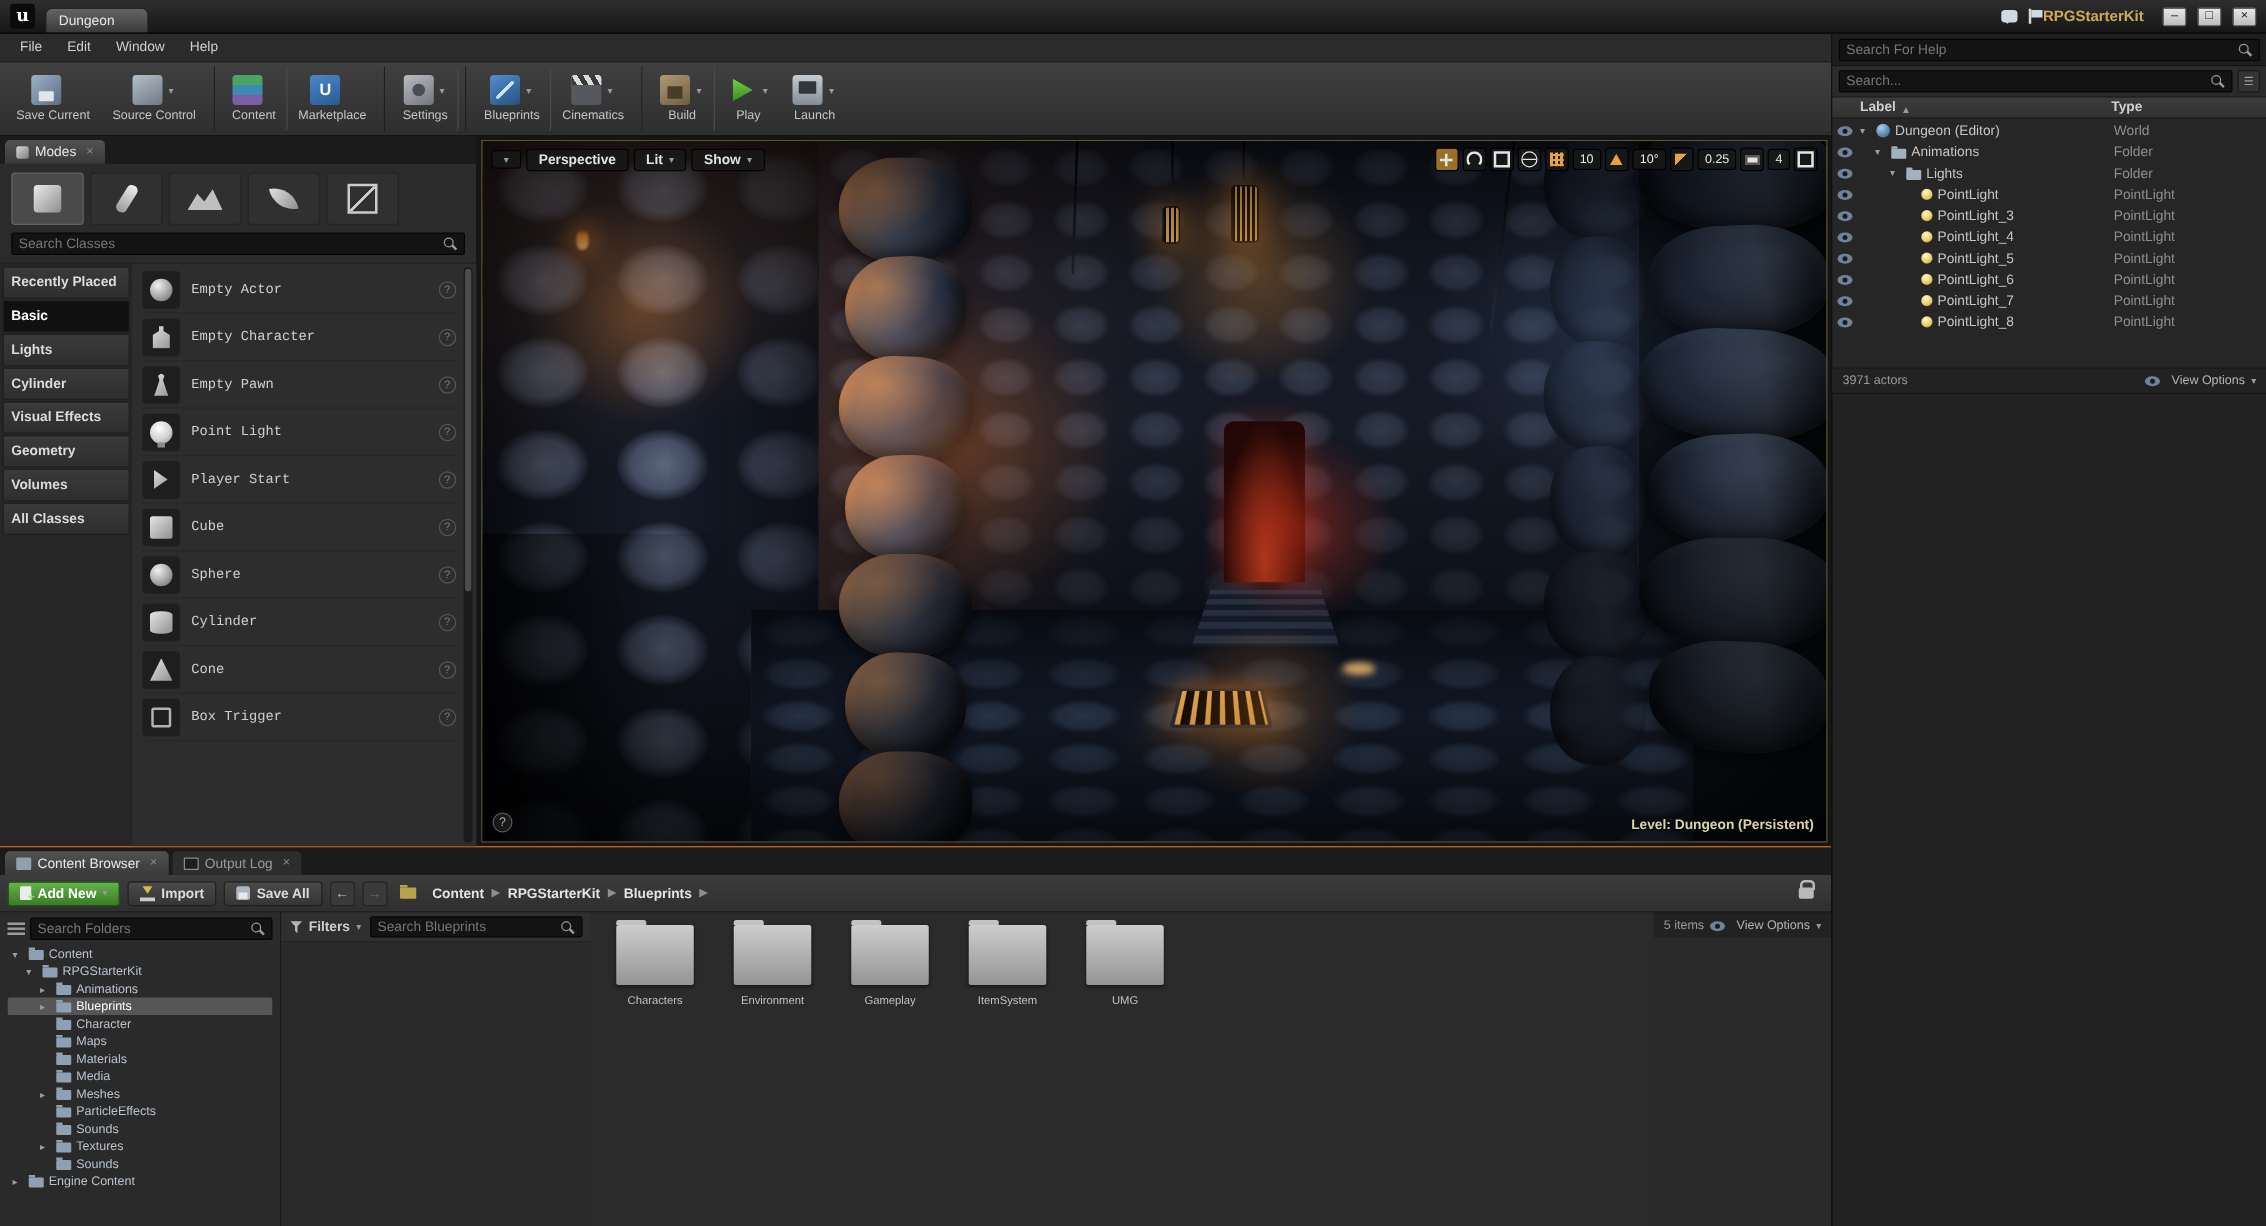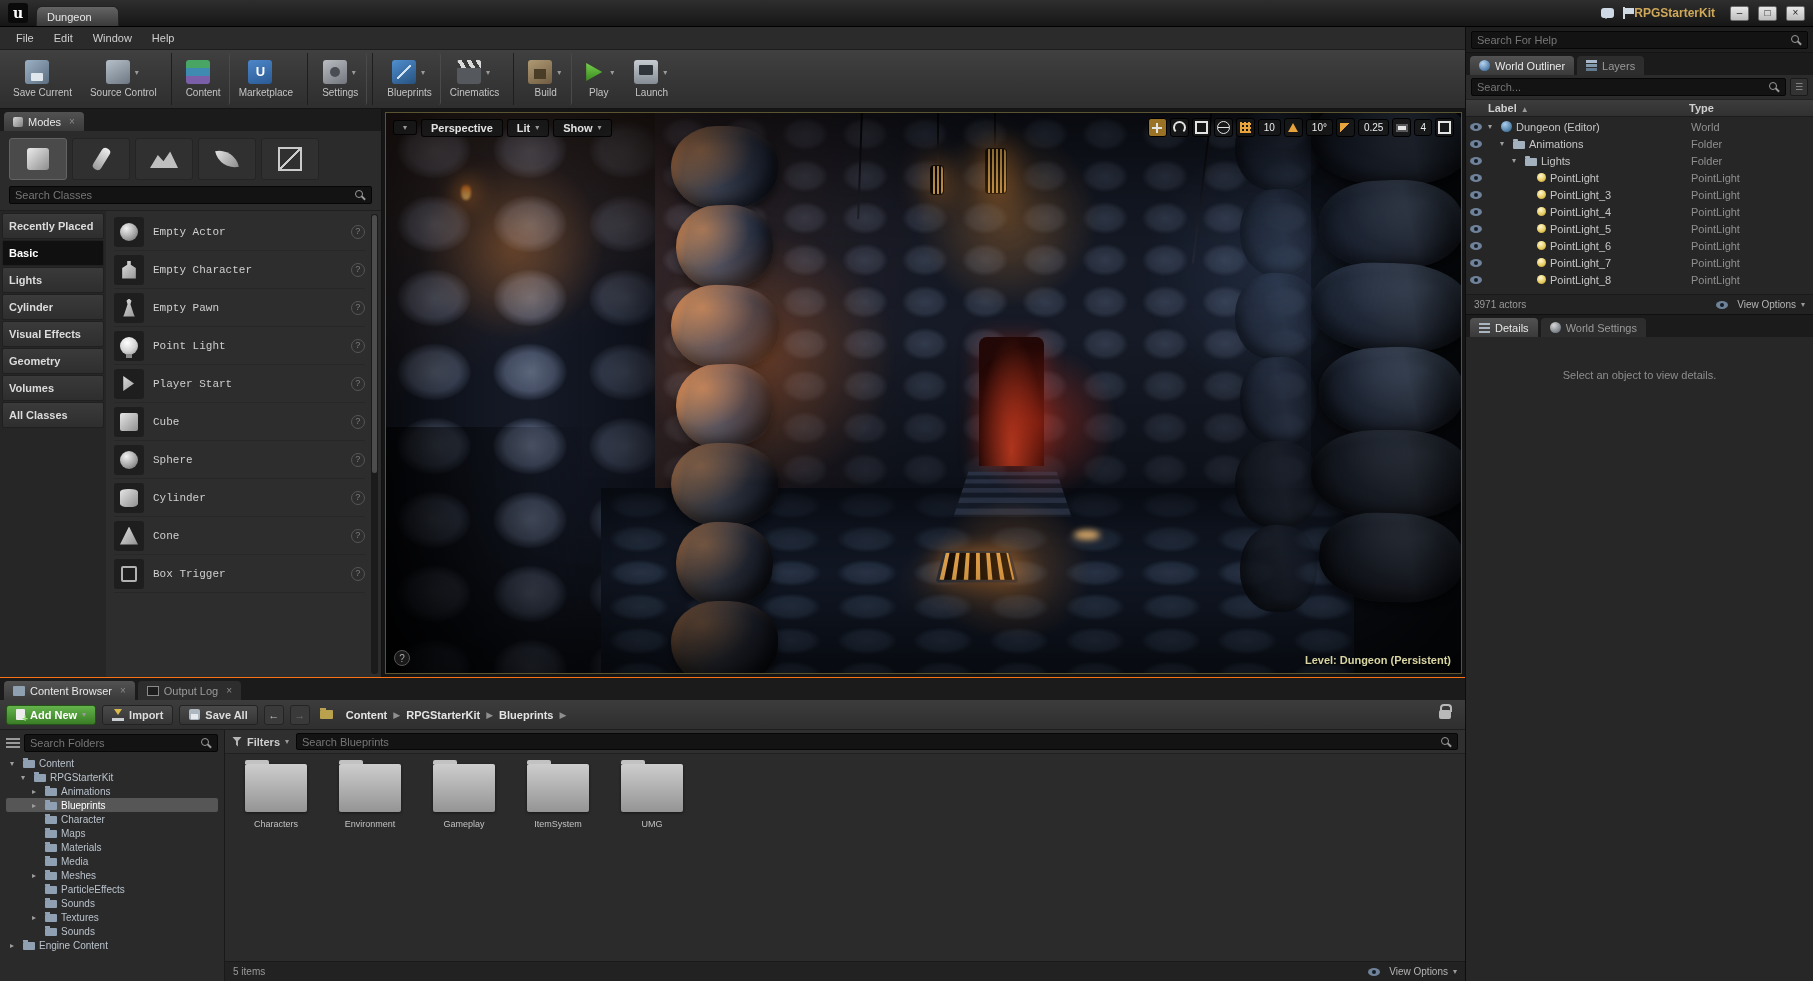--- a/index.html
+++ b/index.html
@@ -313,21 +313,21 @@
   .list-ico { width:14px; height:12px; flex:none;
     background:linear-gradient(#9a9a9a,#9a9a9a) 0 1px/14px 2px no-repeat,
                linear-gradient(#9a9a9a,#9a9a9a) 0 5px/14px 2px no-repeat,
                linear-gradient(#9a9a9a,#9a9a9a) 0 9px/14px 2px no-repeat; }
   .sources-row .search-box { flex:1; }
   .tree { flex:1; overflow:hidden; font-size:10px; }
   .trow { display:flex; align-items:center; height:14px; gap:4px; color:#b9c2cc; padding-right:4px; border-radius:2px; }
   .trow.selected { background:#565656; color:#fff; }
   .tf-ico { width:12px; height:8px; background:#8fa0b3; border-radius:1px; position:relative; flex:none; margin-top:1px; }
   .tf-ico::before { content:""; position:absolute; top:-2px; left:0; width:5px; height:2px; background:#8fa0b3; }
-  .cb-right { flex:1; display:flex; flex-direction:column; min-width:0; }
+  .cb-right { flex:1; display:flex; flex-direction:row; min-width:0; }
   .filter-row { height:24px; display:flex; align-items:center; gap:7px; padding:0 7px; background:#2f2f2f; border-bottom:1px solid #202020; }
   .funnel { width:10px; height:10px; background:#b5b5b5; clip-path:polygon(0 0,100% 0,60% 45%,60% 100%,40% 82%,40% 45%); }
   .filters-btn { display:flex; align-items:center; gap:5px; color:#cfcfcf; font-weight:bold; }
   .filter-row .search-box { flex:1; height:17px; }
   .asset-area { flex:1; background:#2b2b2b; padding:10px 12px; display:flex; flex-wrap:wrap; gap:16px; align-content:flex-start; }
   .asset { width:78px; display:flex; flex-direction:column; align-items:center; gap:7px; }
   .folder-shape { width:62px; height:48px; background:linear-gradient(#cdcdcd,#949494); border-radius:2px;
     position:relative; box-shadow:0 1px 3px rgba(0,0,0,.5); }
   .folder-shape::before { content:""; position:absolute; top:-4px; left:0; width:24px; height:4px; background:#c2c2c2; border-radius:2px 2px 0 0; }
   .asset-label { font-size:9px; color:#c2c2c2; text-align:center; }
@@ -874,32 +874,20 @@
 
     <div class="right-dock">
       <div class="help-row">
         <div class="search-box">
           <input placeholder="Search For Help" style="">
           <span class="mag"></span>
         </div>
       </div>
 
       <div class="outliner-panel">
-        <div class="tabstrip">
-
-            <div class="tab active">
-              <span class="ti ti-world"></span>
-              <span>World Outliner</span>
-            </div>
-
-            <div class="tab">
-              <span class="ti ti-layers"></span>
-              <span>Layers</span>
-            </div>
-          </div>
         <div class="outliner-search">
           <div class="search-box">
             <input placeholder="Search..." style="">
             <span class="mag"></span>
           </div>
           <div class="mini-btn">☰</div>
         </div>
         <div class="outliner-header">
           <span class="oh-label">
             <span>Label</span>
@@ -1012,30 +1000,15 @@
         <div class="panel-footer">
           <span>3971 actors</span>
           <span class="footer-right">
             <span class="eye-ico"></span>
             <span>View Options</span>
             <span class="caret-sm">▾</span>
           </span>
         </div>
       </div>
 
-      <div class="details-panel">
-        <div class="tabstrip">
-
-            <div class="tab active">
-              <span class="ti ti-details"></span>
-              <span>Details</span>
-            </div>
-
-            <div class="tab">
-              <span class="ti ti-worldsettings"></span>
-              <span>World Settings</span>
-            </div>
-          </div>
-        <div class="details-body">Select an object to view details.</div>
-      </div>
     </div>
   </div>
 </div>
 
 </body></html>

